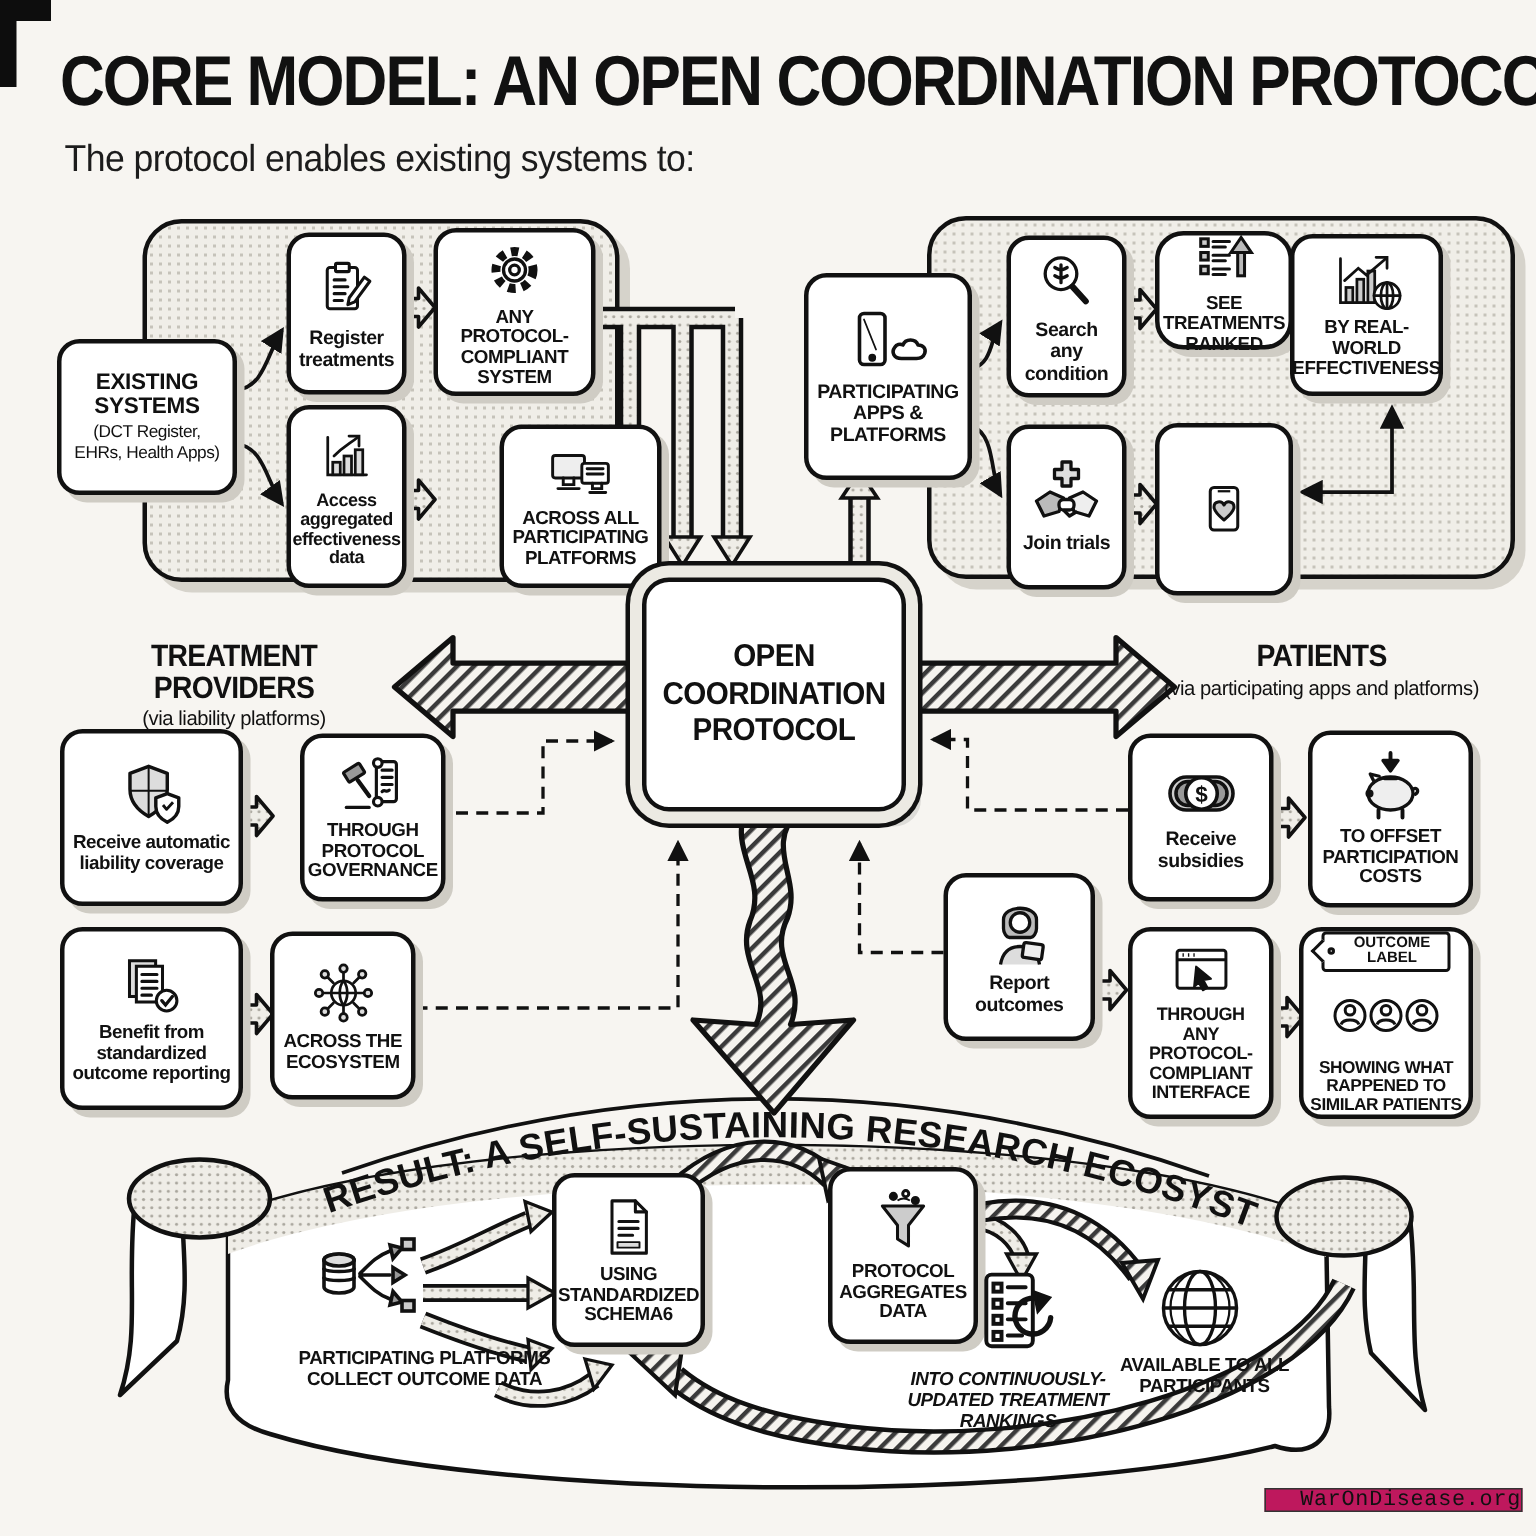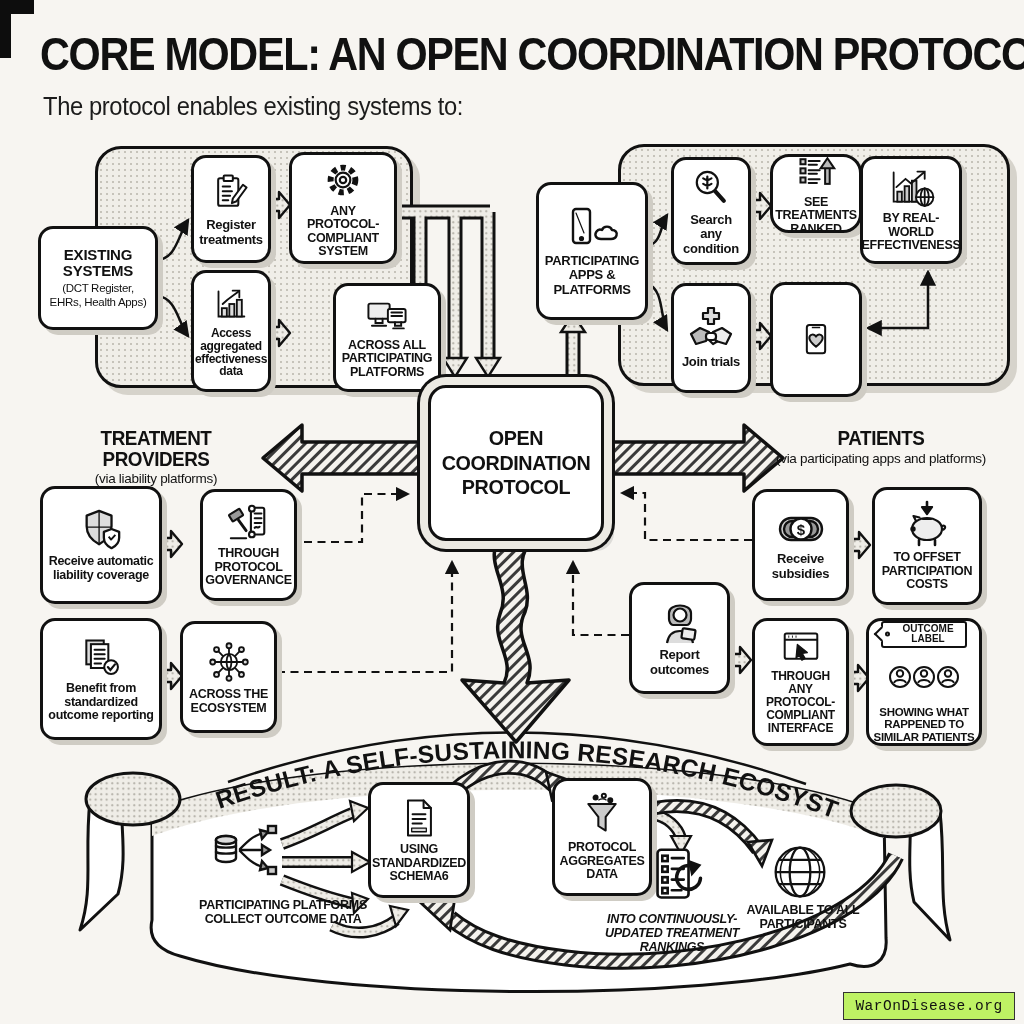--- a/index.html
+++ b/index.html
@@ -29,22 +29,22 @@
     display:flex; align-items:center; justify-content:center; text-align:center; }
   .center-box .lbl { font-size:21px; line-height:1.18; letter-spacing:-0.4px; transform:scaleX(0.94); }
   .ic { display:block; line-height:0; }
   .bannerlbl { position:absolute; z-index:2; text-align:center; font-weight:bold; font-size:12.5px; line-height:1.12; letter-spacing:-0.3px; }
   .tagwrap { position:relative; border:2.5px solid #111; background:#fff; padding:1px 3px 1px 11px;
     font-weight:bold; font-size:10px; line-height:1.05; width:86px; text-align:center; border-radius:3px; }
   .tag-point { position:absolute; left:-7px; top:50%; width:11px; height:11px; background:#fff;
     border-left:2.5px solid #111; border-bottom:2.5px solid #111; transform:translateY(-50%) rotate(45deg); }
   .tag-hole { position:absolute; left:2px; top:50%; transform:translateY(-50%); width:5px; height:5px;
     border:2px solid #111; border-radius:50%; background:#fff; }
-  .watermark { position:absolute; z-index:4; left:843px; top:992px; width:172px; height:28px;
-    background:#bef264; border:1.5px solid #333; display:flex; align-items:center; justify-content:center;
+  .watermark { position:absolute; z-index:4; left:843px; top:992px; width:172px; height:16px;
+    background:#be185d; border:1.5px solid #333; display:flex; align-items:center; justify-content:flex-end;
     font-family:"Liberation Mono",monospace; font-size:14.5px; letter-spacing:0.5px; color:#111; }
   .corner-mark { position:absolute; z-index:5; left:0; top:0; width:58px; height:58px; background:#0d0d0d;
     clip-path:polygon(0 0, 34px 0, 34px 14px, 11px 14px, 11px 58px, 0 58px); }
   .banner-title-text { font-weight:bold; font-size:24.5px; letter-spacing:0.2px; fill:#111; font-family:"Liberation Sans",sans-serif; }
 </style>
 </head>
 <body>
 
 <div class="corner-mark"></div>
 

